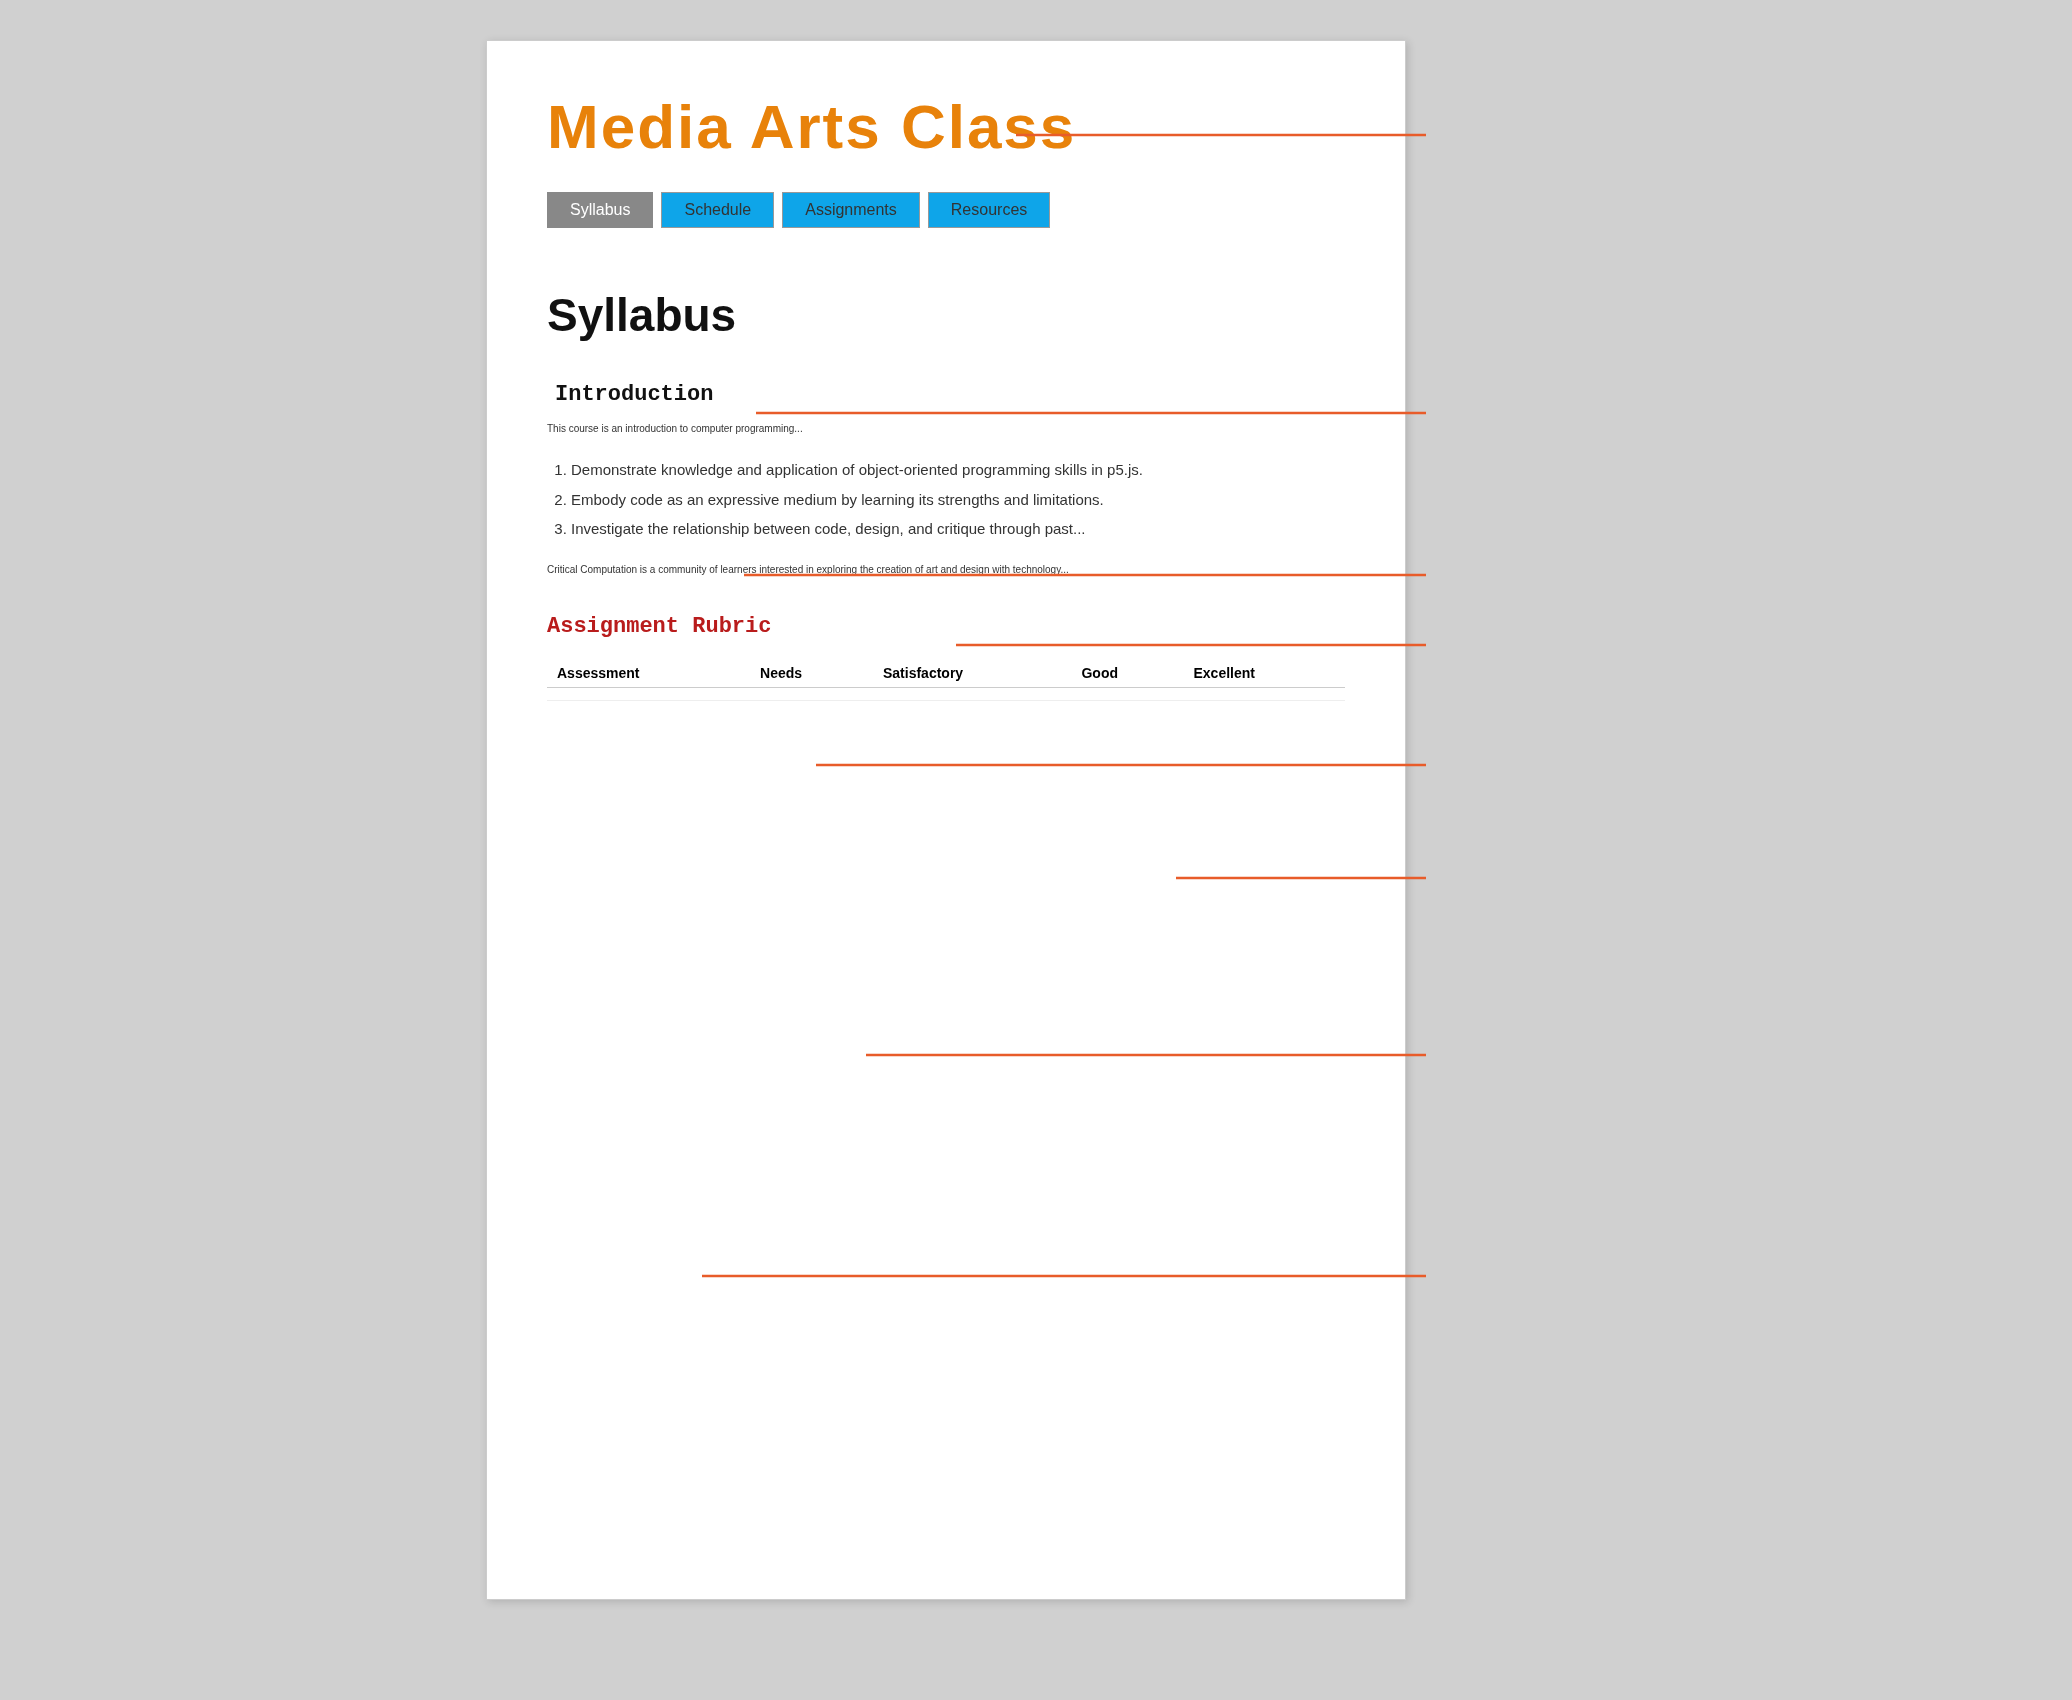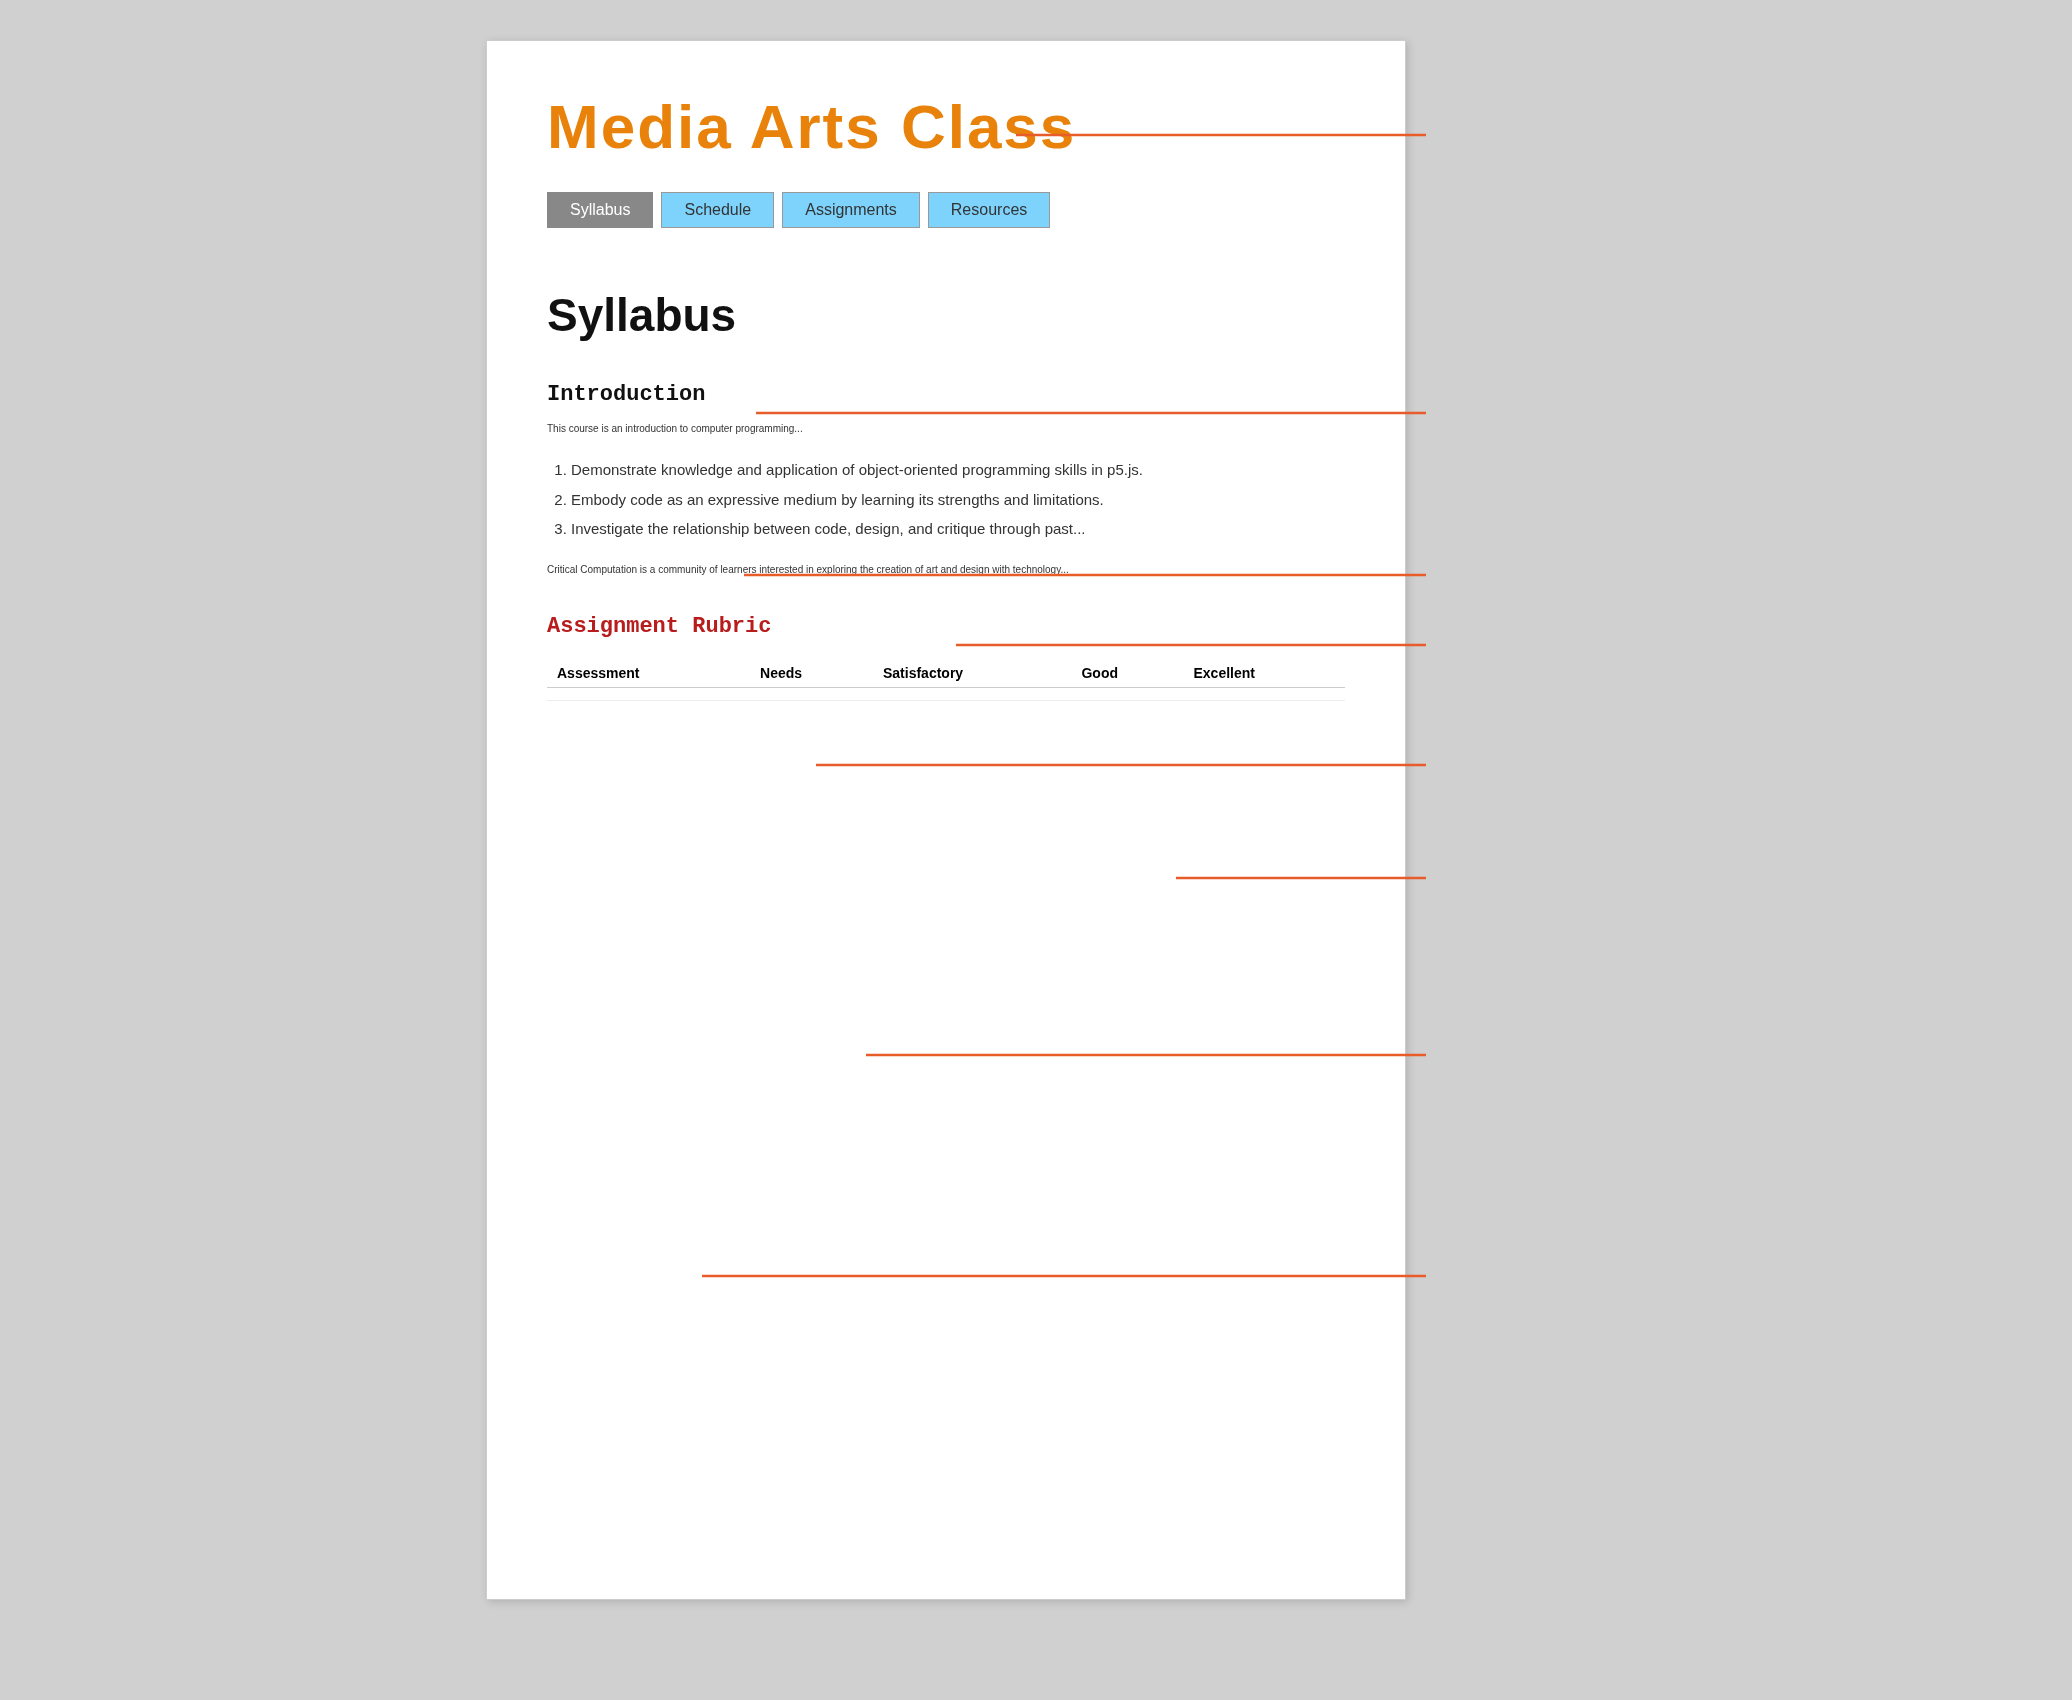--- a/index.html
+++ b/index.html
@@ -46,21 +46,21 @@
 
     .nav-tabs {
       display: flex;
       gap: 8px;
       margin-bottom: 60px;
     }
 
     .nav-tab {
       padding: 8px 22px;
       border: 1px solid #999;
-      background: #7dd3fc;
+      background: #0ea5e9;
       cursor: pointer;
       font-size: 16px;
       color: #333;
     }
 
     .nav-tab.active {
       background: #888;
       color: #fff;
       border-color: #888;
     }
@@ -73,20 +73,21 @@
       margin-bottom: 40px;
     }
 
     .section-h3 {
       font-size: 22px;
       font-weight: bold;
       color: #111;
       font-family: 'Courier New', monospace;
       margin-bottom: 14px;
       margin-top: 36px;
+      margin-left: 8px;
     }
 
     .section-p {
       font-size: 10px;
       color: #333;
       line-height: 1.6;
       margin-bottom: 20px;
     }
 
     .section-ol {

